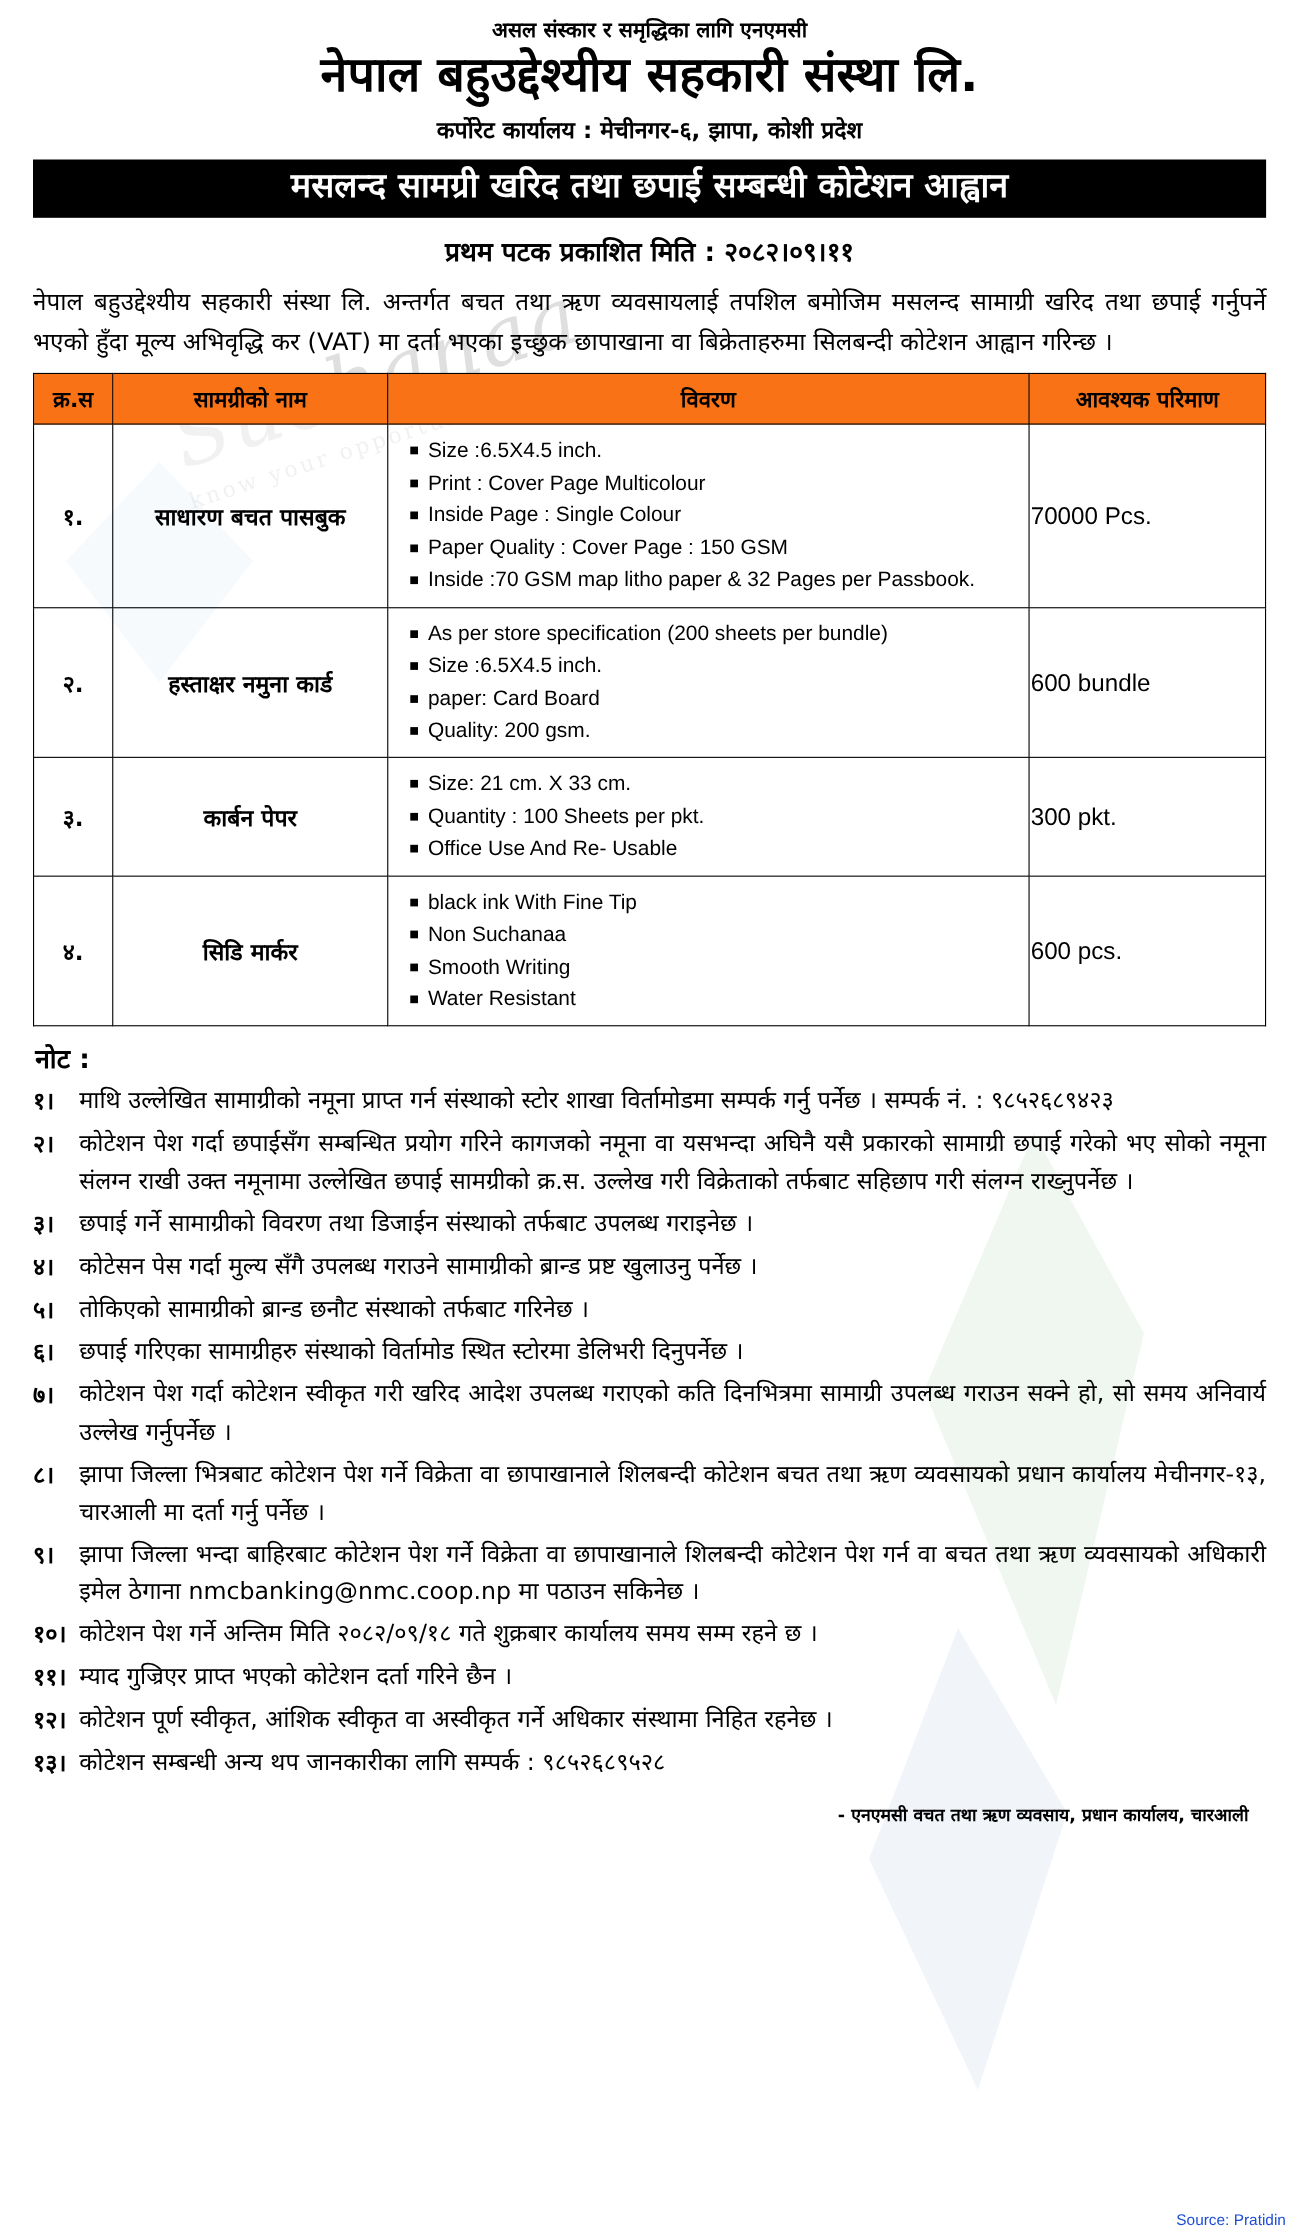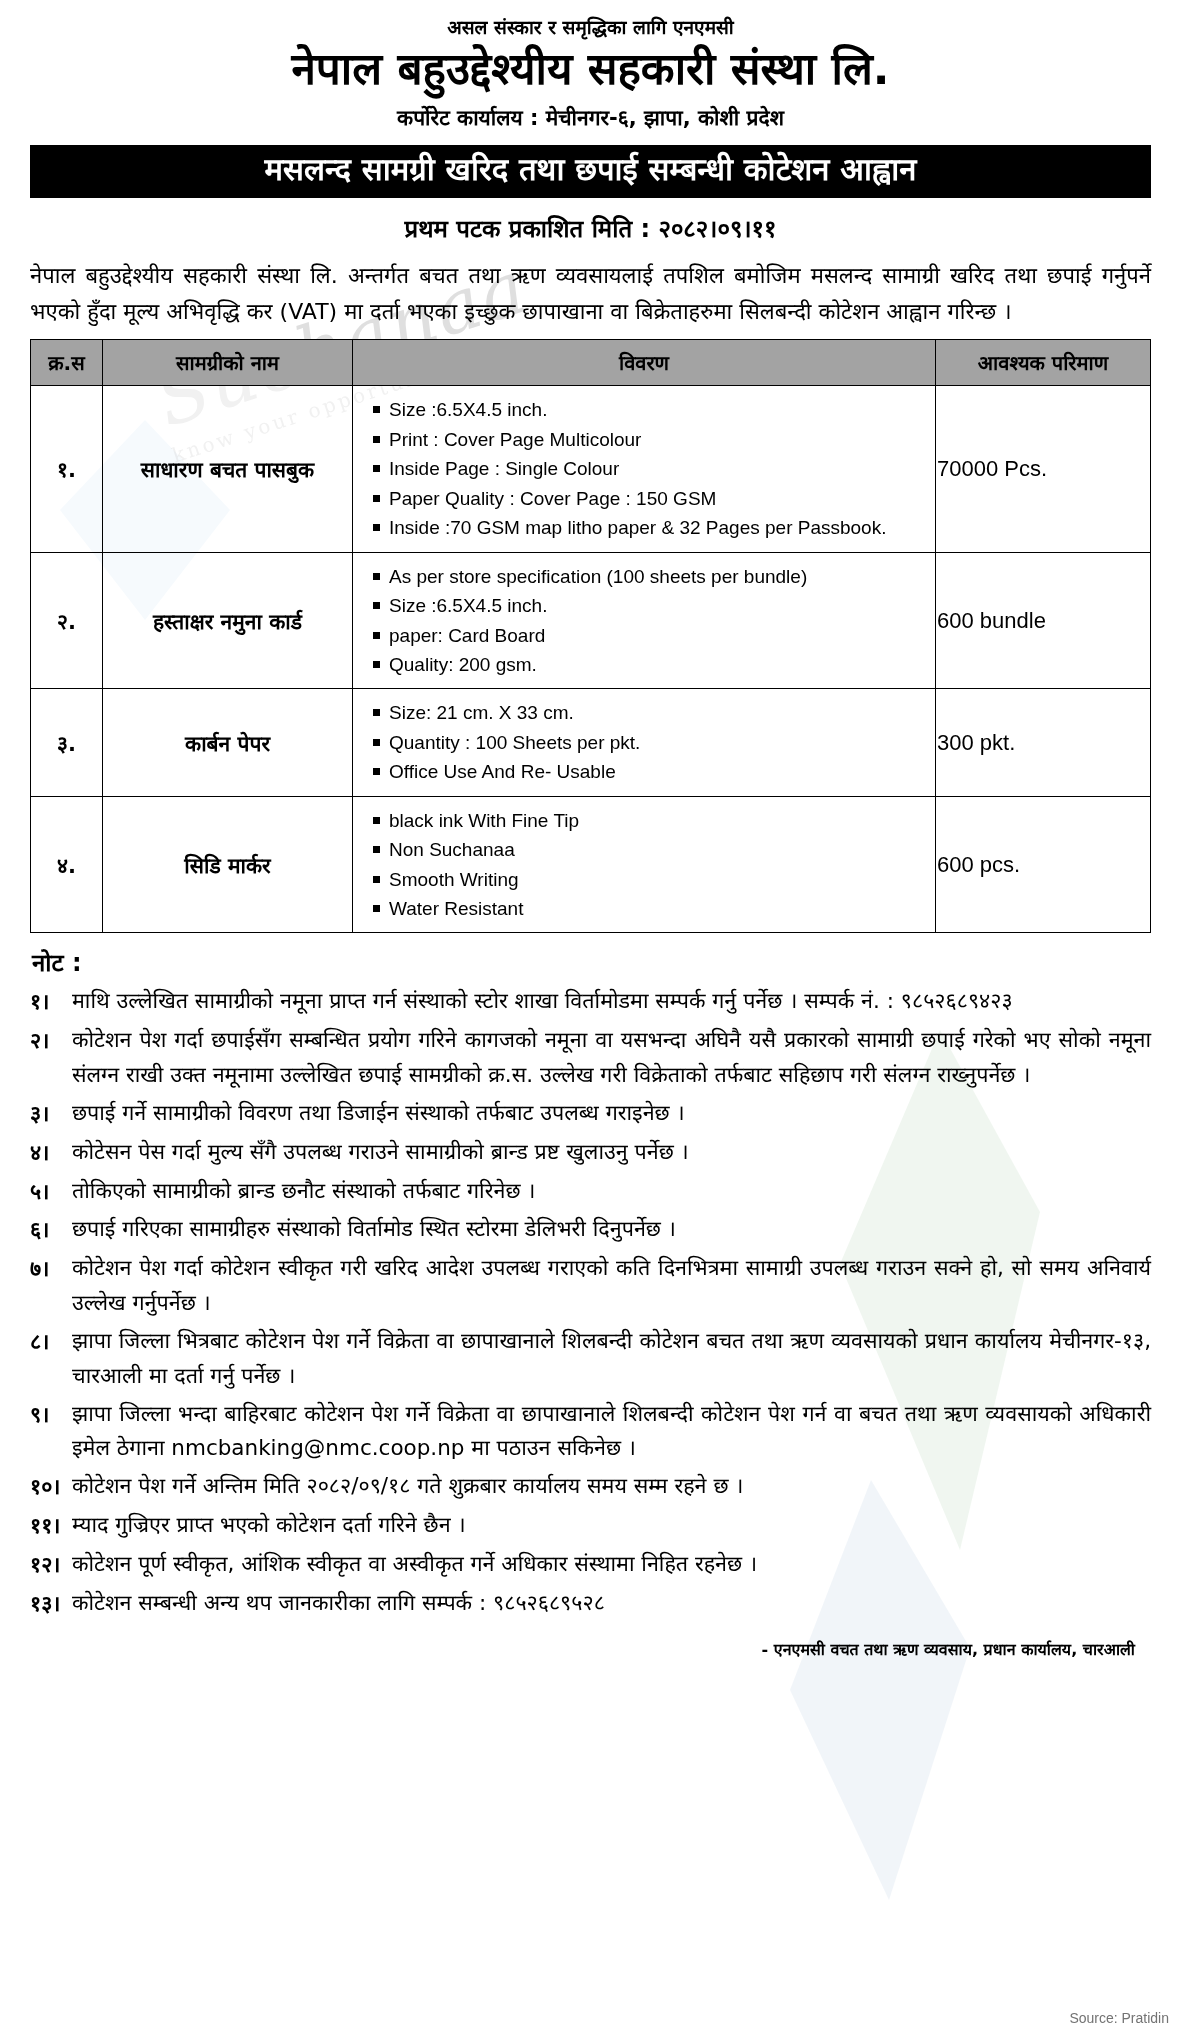--- a/index.html
+++ b/index.html
@@ -124,21 +124,21 @@
     width: 100%;
     border-collapse: collapse;
     table-layout: fixed;
     background: rgba(255,255,255,0.55);
   }
   table.spec th, table.spec td {
     border: 1.5px solid #000;
     vertical-align: middle;
   }
   table.spec thead th {
-    background: #a3a3a3;
+    background: #f97316;
     font-size: 20px;
     font-weight: bold;
     padding: 9px 15px;
     text-align: center;
   }
   .col-sn { width: 72px; }
   .col-name { width: 250px; }
   .col-desc { width: auto; }
   .col-qty { width: 215px; }
   td.sn {
@@ -213,21 +213,21 @@
     font-size: 16px;
     font-weight: bold;
     margin-top: 16px;
     padding-right: 16px;
   }
   .source {
     position: absolute;
     right: 12px;
     bottom: 6px;
     font-size: 14px;
-    color: #737373;
+    color: #1d4ed8;
     font-family: "Liberation Sans", sans-serif;
     z-index: 3;
   }
 </style>
 </head>
 <body>
 
 <div class="page">
 
   <div class="wm wm-leaf1"></div>
@@ -275,21 +275,21 @@
               <li>Inside :70 GSM map litho paper &amp; 32 Pages per Passbook.</li>
             </ul>
           </td>
           <td class="qty">70000 Pcs.</td>
         </tr>
         <tr>
           <td class="sn">२.</td>
           <td class="name">हस्ताक्षर नमुना कार्ड</td>
           <td class="desc">
             <ul>
-              <li>As per store specification (100 sheets per bundle)</li>
+              <li>As per store specification (200 sheets per bundle)</li>
               <li>Size :6.5X4.5 inch.</li>
               <li>paper: Card Board</li>
               <li>Quality: 200 gsm.</li>
             </ul>
           </td>
           <td class="qty">600 bundle</td>
         </tr>
         <tr>
           <td class="sn">३.</td>
           <td class="name">कार्बन पेपर</td>

